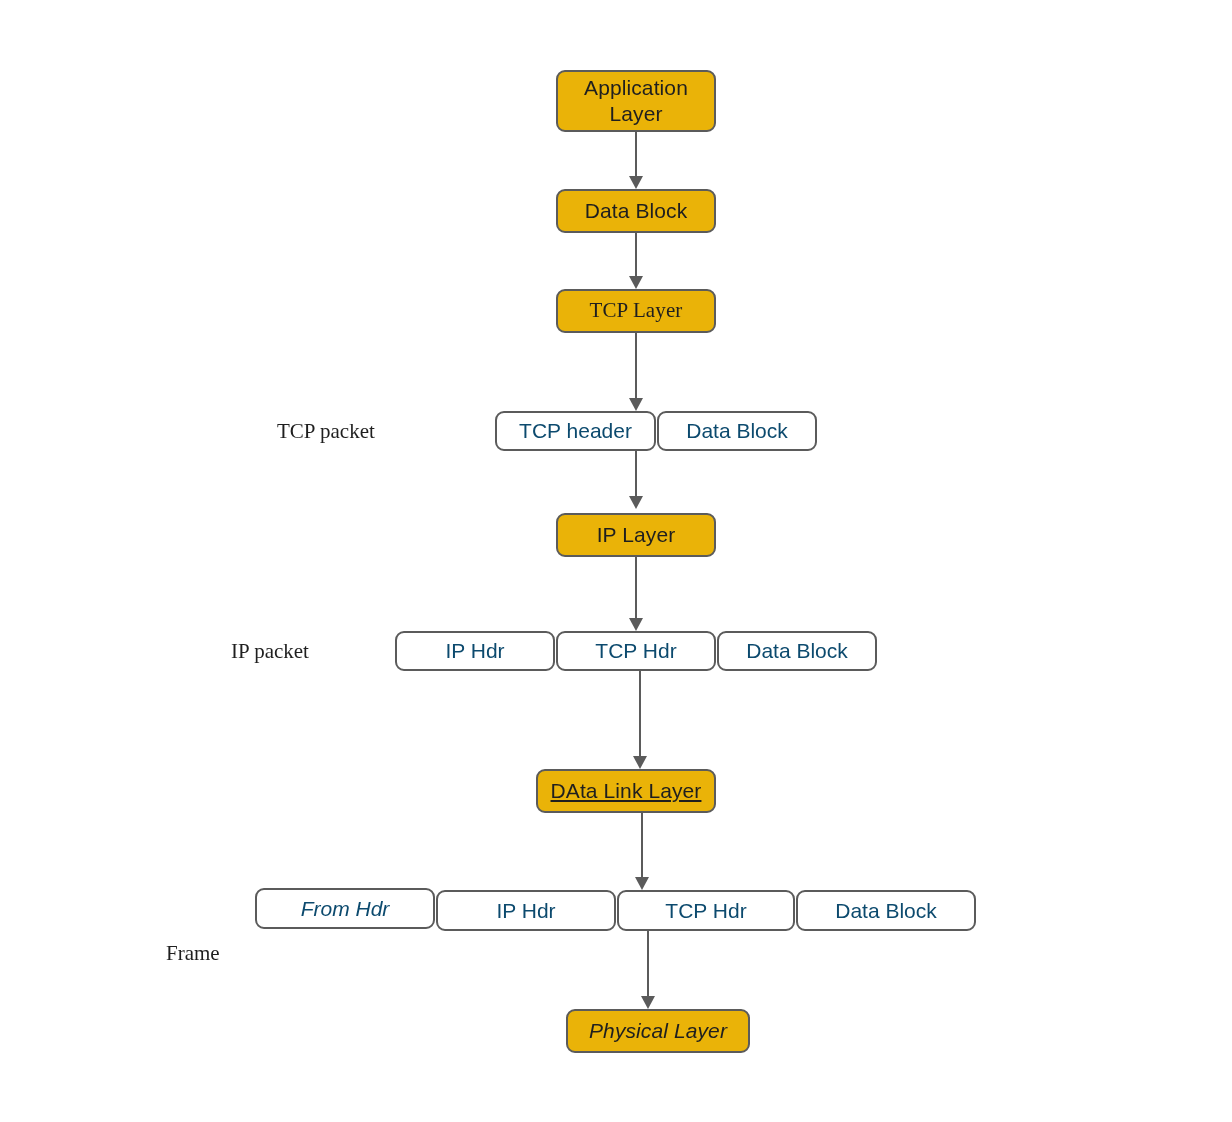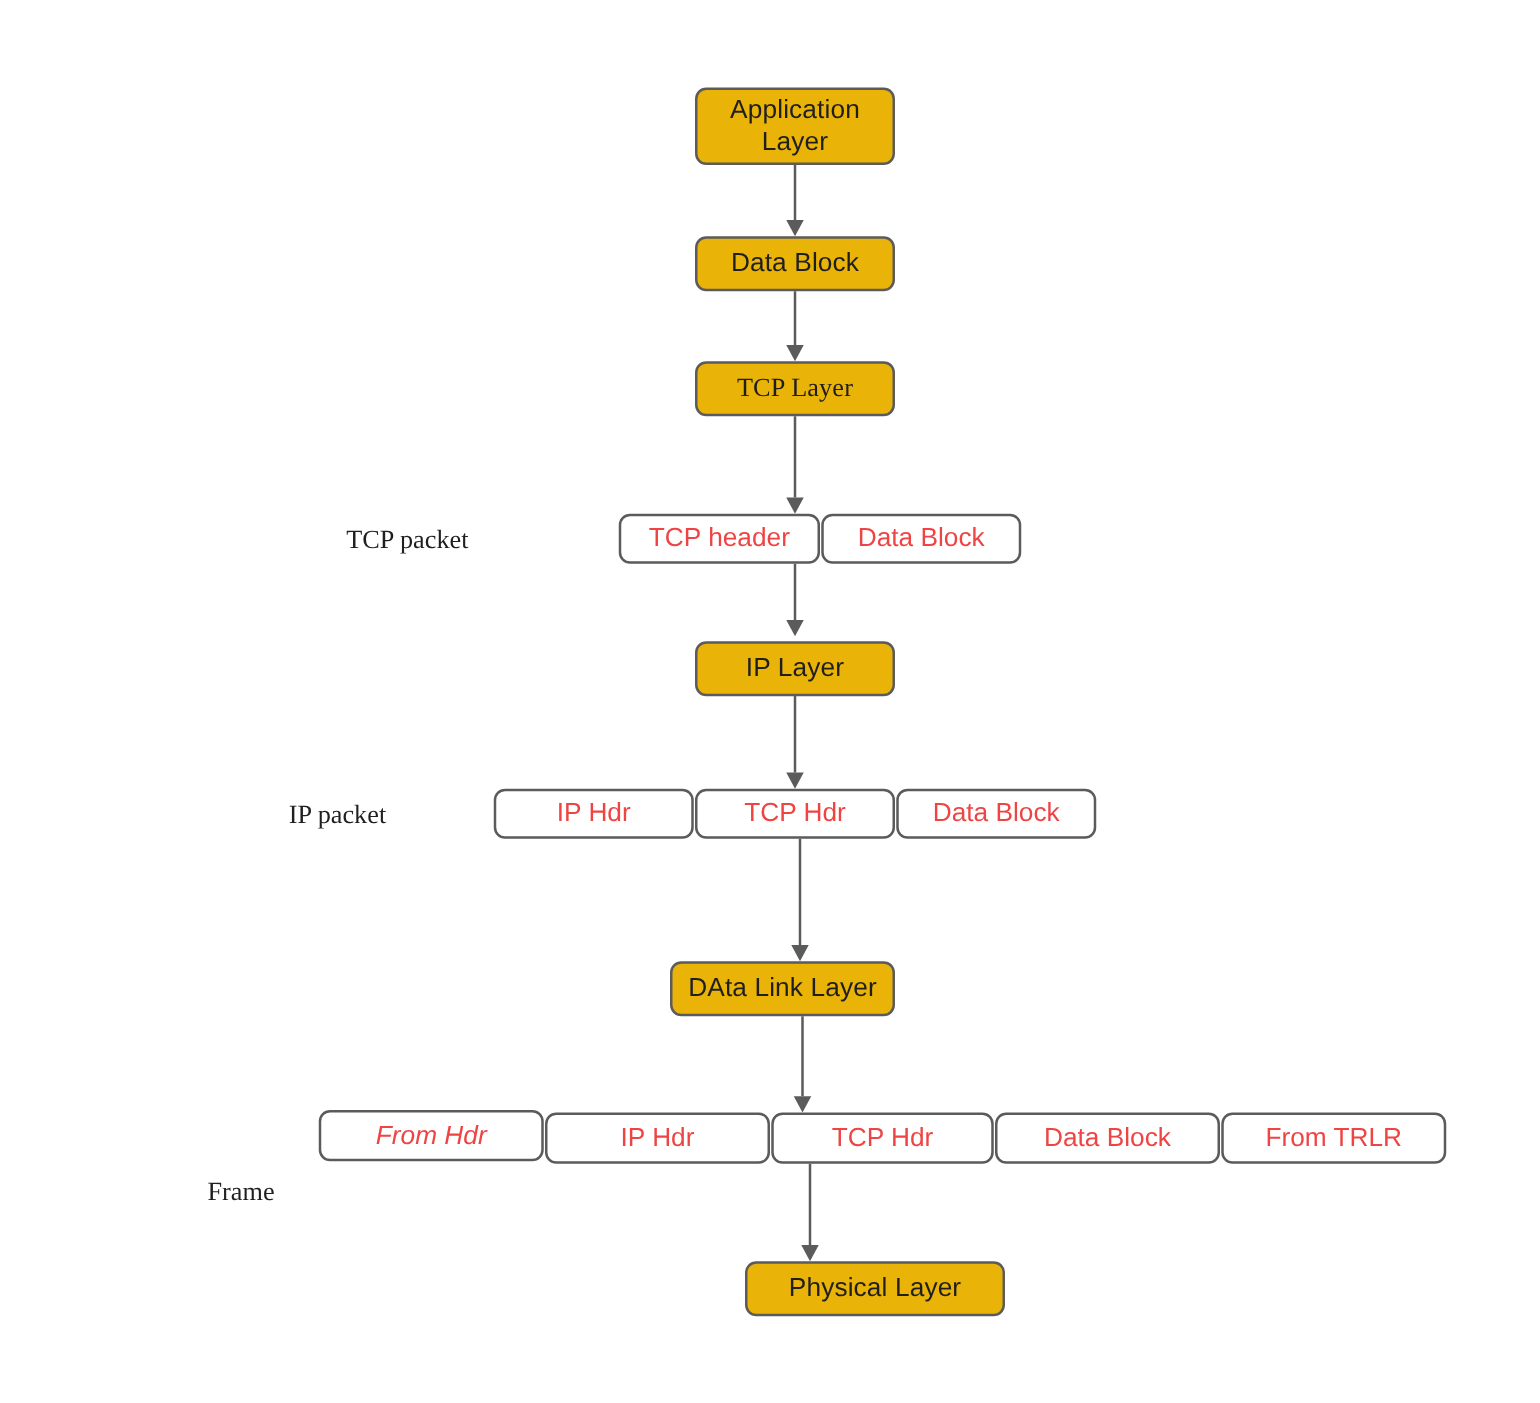--- a/index.html
+++ b/index.html
@@ -46,21 +46,21 @@
     box-sizing: border-box;
     border: 2px solid #5b5b5b;
     border-radius: 9px;
     background: #ffffff;
     display: flex;
     align-items: center;
     justify-content: center;
     text-align: left;
     font-size: 21px;
     line-height: 1.2;
-    color: #ef4444;
+    color: #0c4a6e;
     z-index: 3;
   }
 
   
   .side-label {
     position: absolute;
     font-size: 21px;
     color: #1f1f1f;
     white-space: nowrap;
     z-index: 2;
@@ -134,32 +134,31 @@
     <div class="seg" style="left: 657px; top: 411px; width: 160px; height: 40px;">Data Block</div>
     <div class="side-label" style="left: 231px; top: 639px;">IP packet</div>
     <div class="seg" style="left: 395px; top: 631px; width: 160px; height: 40px;">IP Hdr</div>
     <div class="seg" style="left: 556px; top: 631px; width: 160px; height: 40px;">TCP Hdr</div>
     <div class="seg" style="left: 717px; top: 631px; width: 160px; height: 40px;">Data Block</div>
     <div class="side-label" style="left: 166px; top: 941px;">Frame</div>
     <div class="seg" style="left: 255px; top: 888px; width: 180px; height: 41px; font-style: italic;">From Hdr</div>
     <div class="seg" style="left: 436px; top: 890px; width: 180px; height: 41px;">IP Hdr</div>
     <div class="seg" style="left: 617px; top: 890px; width: 178px; height: 41px;">TCP Hdr</div>
     <div class="seg" style="left: 796px; top: 890px; width: 180px; height: 41px;">Data Block</div>
-    <div class="seg" style="left: 977px; top: 890px; width: 180px; height: 41px;">From TRLR</div>
     <div class="node" style="left: 556px; top: 70px; width: 160px; height: 62px;">
       <span>Application<br>Layer</span>
     </div>
     <div class="node" style="left: 556px; top: 189px; width: 160px; height: 44px;">
       <span>Data Block</span>
     </div>
     <div class="node" style="left: 556px; top: 289px; width: 160px; height: 44px; font-family: Liberation Serif, serif;">
       <span>TCP Layer</span>
     </div>
     <div class="node" style="left: 556px; top: 513px; width: 160px; height: 44px;">
       <span>IP Layer</span>
     </div>
-    <div class="node" style="left: 536px; top: 769px; width: 180px; height: 44px;">
+    <div class="node" style="left: 536px; top: 769px; width: 180px; height: 44px; text-decoration: underline;">
       <span>DAta Link Layer</span>
     </div>
-    <div class="node" style="left: 596px; top: 1009px; width: 208px; height: 44px;">
+    <div class="node" style="left: 566px; top: 1009px; width: 184px; height: 44px; font-style: italic;">
       <span>Physical Layer</span>
     </div>
   </div>
 
 </body></html>

